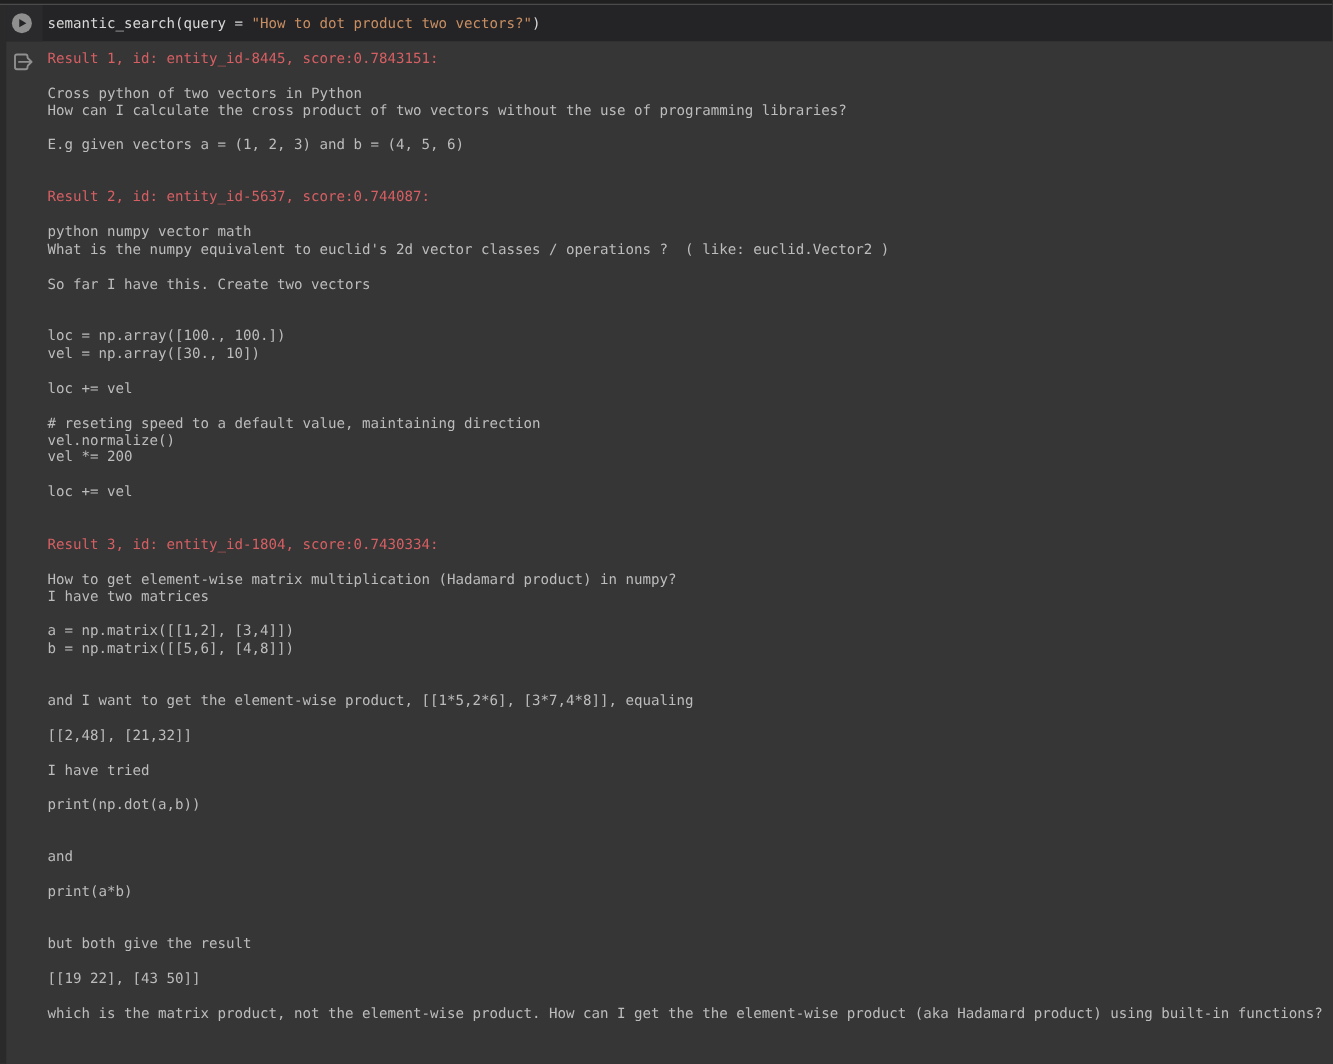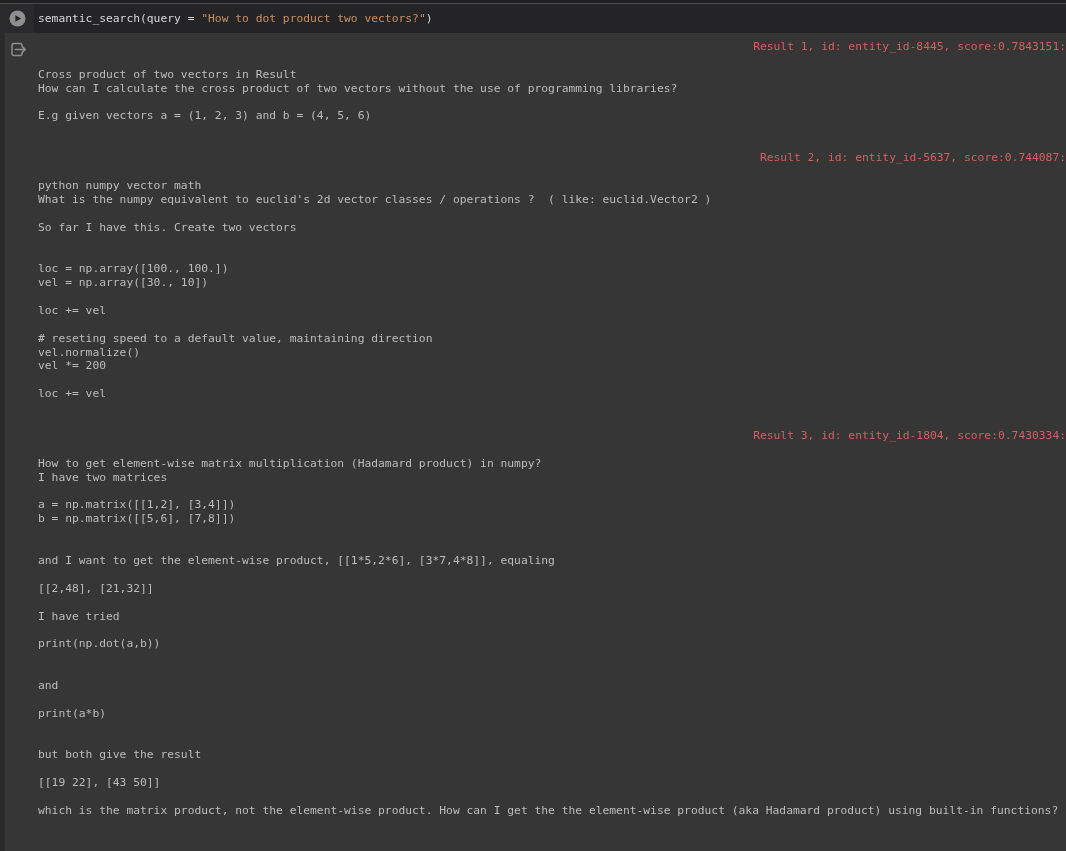--- a/index.html
+++ b/index.html
@@ -54,21 +54,21 @@
     width: 19px;
     height: 17px;
   }
   .line {
     font-size: 11.3px;
     line-height: 13.9px;
     height: 13.9px;
     color: #bcbcbc;
     white-space: pre;
   }
-  .line.accent { color: #d65f63; text-align: right; }
+  .line.accent { color: #d65f63; }
 
   .left-edge {
     position: absolute;
     left: 0;
     top: 4px;
     width: 5px;
     height: 847px;
     background: #2a2a2a;
   }
 </style>
@@ -92,21 +92,21 @@
   <div class="output-area">
     <span class="out-icon">
       <svg width="19" height="17" viewBox="0 0 19 17">
         <path d="M13 4.9 V4.2 Q13 2.6 11.4 2.6 H4.6 Q3 2.6 3 4.2 V12.8 Q3 14.4 4.6 14.4 H11.4 Q13 14.4 13 12.8 V12.1" fill="none" stroke="#909090" stroke-width="1.5" stroke-linecap="round"></path>
         <path d="M6.2 8.5 H16.1 M13.3 5.6 L16.3 8.5 L13.3 11.4" fill="none" stroke="#909090" stroke-width="1.5" stroke-linecap="round" stroke-linejoin="round"></path>
       </svg>
     </span>
     <div>
         <div class="line accent">Result 1, id: entity_id-8445, score:0.7843151:</div>
         <div class="line">&nbsp;</div>
-        <div class="line">Cross product of two vectors in Result</div>
+        <div class="line">Cross python of two vectors in Python</div>
         <div class="line">How can I calculate the cross product of two vectors without the use of programming libraries?</div>
         <div class="line">&nbsp;</div>
         <div class="line">E.g given vectors a = (1, 2, 3) and b = (4, 5, 6)</div>
         <div class="line">&nbsp;</div>
         <div class="line">&nbsp;</div>
         <div class="line accent">Result 2, id: entity_id-5637, score:0.744087:</div>
         <div class="line">&nbsp;</div>
         <div class="line">python numpy vector math</div>
         <div class="line">What is the numpy equivalent to euclid's 2d vector classes / operations ?  ( like: euclid.Vector2 )</div>
         <div class="line">&nbsp;</div>
@@ -124,21 +124,21 @@
         <div class="line">&nbsp;</div>
         <div class="line">loc += vel</div>
         <div class="line">&nbsp;</div>
         <div class="line">&nbsp;</div>
         <div class="line accent">Result 3, id: entity_id-1804, score:0.7430334:</div>
         <div class="line">&nbsp;</div>
         <div class="line">How to get element-wise matrix multiplication (Hadamard product) in numpy?</div>
         <div class="line">I have two matrices</div>
         <div class="line">&nbsp;</div>
         <div class="line">a = np.matrix([[1,2], [3,4]])</div>
-        <div class="line">b = np.matrix([[5,6], [7,8]])</div>
+        <div class="line">b = np.matrix([[5,6], [4,8]])</div>
         <div class="line">&nbsp;</div>
         <div class="line">&nbsp;</div>
         <div class="line">and I want to get the element-wise product, [[1*5,2*6], [3*7,4*8]], equaling</div>
         <div class="line">&nbsp;</div>
         <div class="line">[[2,48], [21,32]]</div>
         <div class="line">&nbsp;</div>
         <div class="line">I have tried</div>
         <div class="line">&nbsp;</div>
         <div class="line">print(np.dot(a,b))</div>
         <div class="line">&nbsp;</div>

